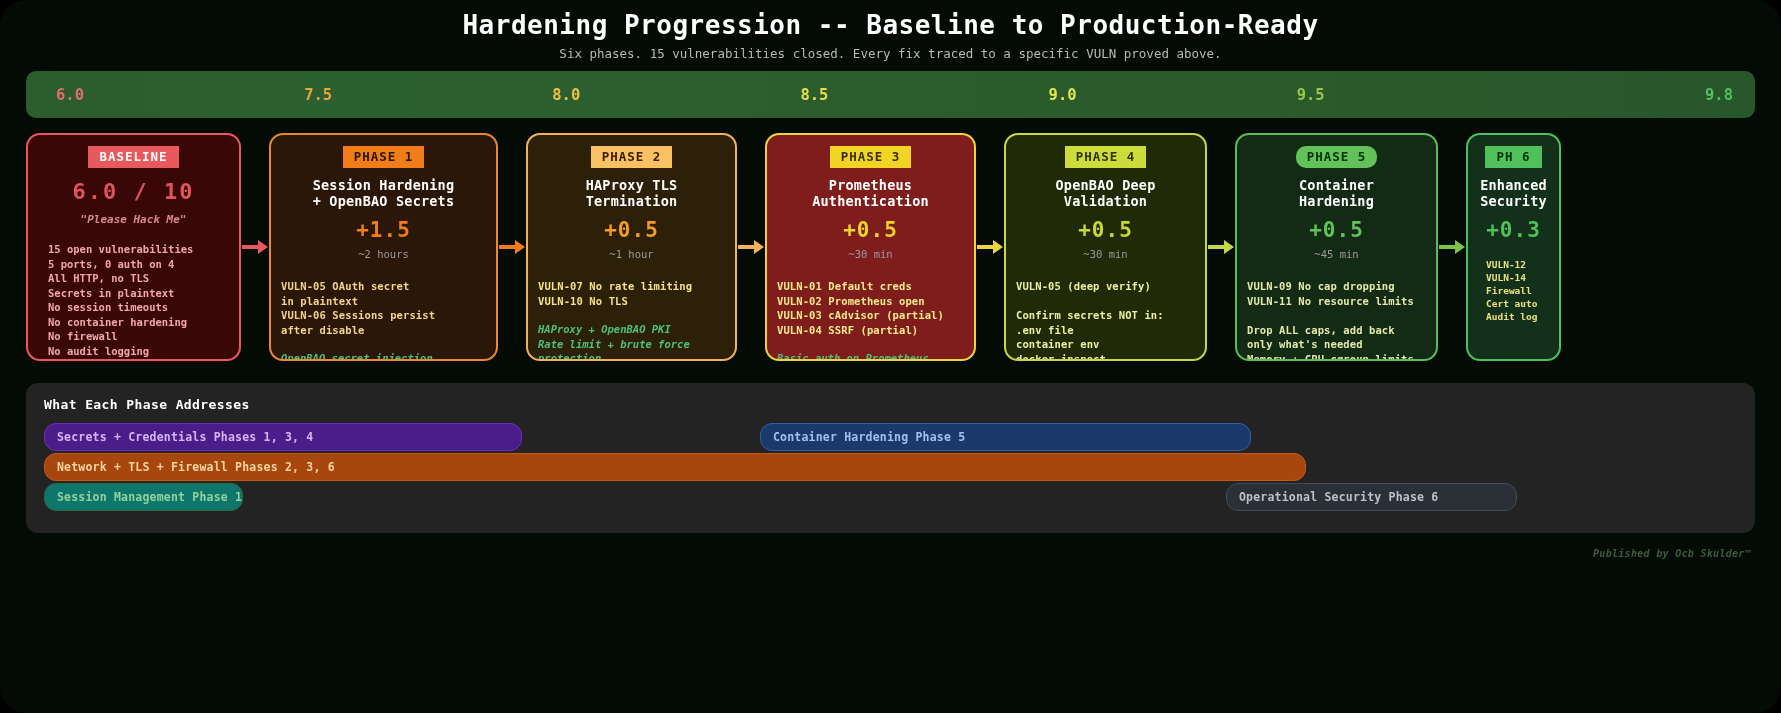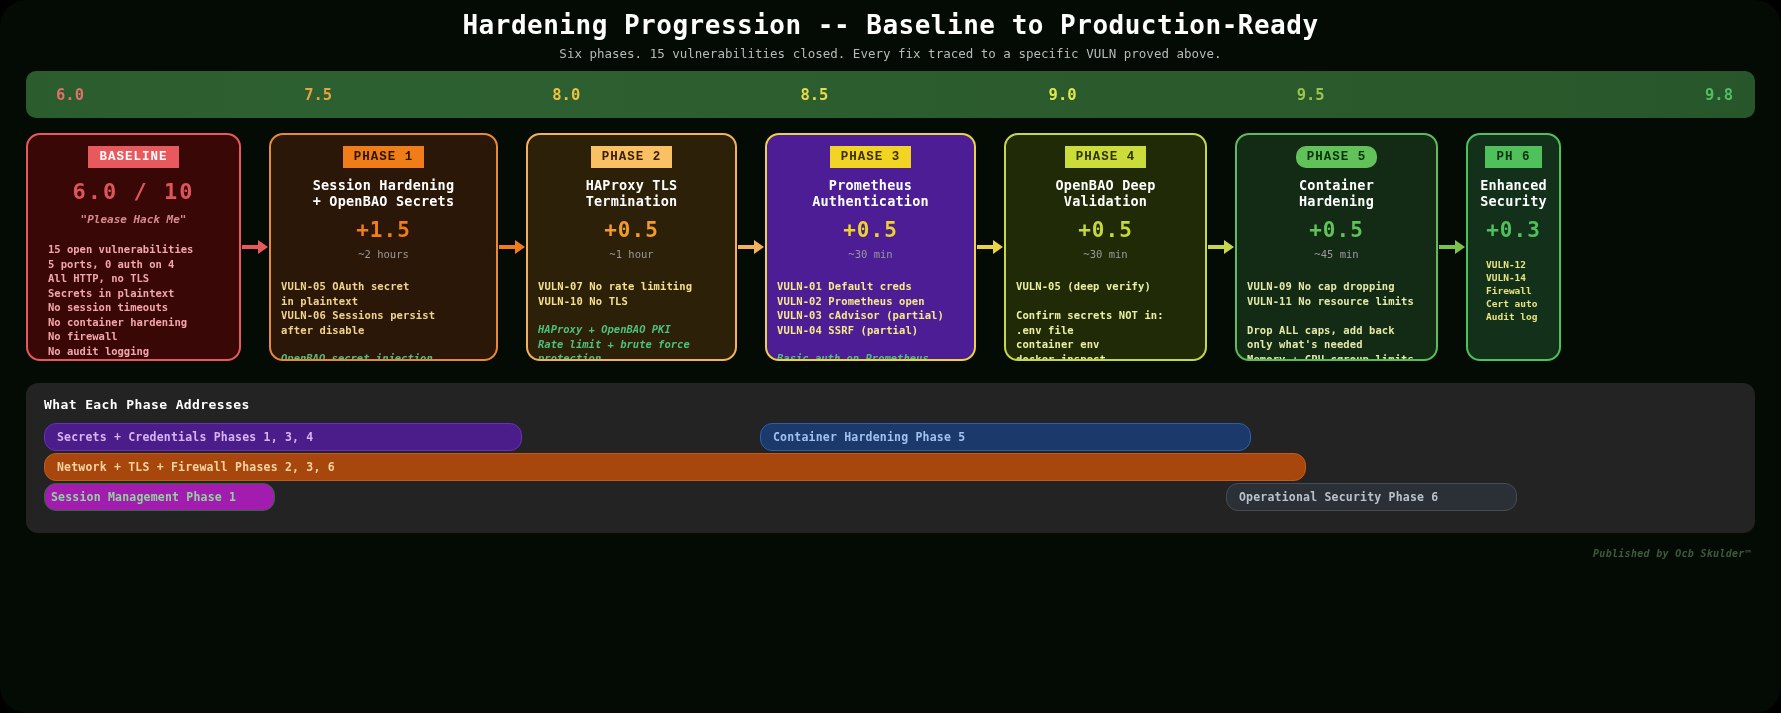--- a/index.html
+++ b/index.html
@@ -59,21 +59,20 @@
     flex: 0 0 28px;
   }
   .arrow svg { display: block; }
   .badge {
     display: block; margin: 0 auto;
     font-size: 12.5px; font-weight: bold;
     padding: 4px 11px 4px 11px;
     letter-spacing: 1px;
     width: fit-content;
     line-height: 14px;
-    font-family: Liberation Mono, monospace;
   }
   .cardtitle {
     margin-top: 9px; text-align: center; color: #ffffff;
     font-size: 13.5px; font-weight: bold; line-height: 16px;
     letter-spacing: 0.2px;
   }
   .delta {
     margin-top: 9px; text-align: center;
     font-size: 21px; font-weight: bold; letter-spacing: 1px;
   }
@@ -210,21 +209,21 @@
           <div>HAProxy + OpenBAO PKI</div>
           <div>Rate limit + brute force</div>
           <div>protection</div>
         </div>
       </div>
       <div class="arrow">
         <svg width="26" height="16" viewBox="0 0 26 16">
           <path d="M0 6 L16 6 L16 1 L26 8 L16 15 L16 10 L0 10 Z" fill="#f2b25c"></path>
         </svg>
       </div>
-      <div class="card" style="width: 211px; flex: 0 0 211px; border-color: rgb(236, 212, 64); background: #4c1d95;">
+      <div class="card" style="width: 211px; flex: 0 0 211px; border-color: rgb(236, 212, 64); background: #7f1d1d;">
         <div class="badge" style="background: rgb(242, 212, 37); color: rgb(58, 48, 0);">PHASE 3</div>
         <div class="cardtitle">
           <div>Prometheus</div>
           <div>Authentication</div>
         </div>
         <div class="delta" style="color: rgb(236, 212, 46);">+0.5</div>
         <div class="dur">~30 min</div>
         <div class="vulns" style="color: rgb(244, 234, 138);">
           <div>VULN-01 Default creds</div>
           <div>VULN-02 Prometheus open</div>
@@ -305,20 +304,20 @@
     <div class="panel-h">What Each Phase Addresses</div>
     <div id="bars">
         <div class="barrow">
           <div class="bar" style="left: 0px; width: 478px; background: rgb(74, 29, 138); color: rgb(214, 181, 240); border: 1px solid rgb(107, 47, 189);">Secrets + Credentials Phases 1, 3, 4</div>
           <div class="bar" style="left: 716px; width: 491px; background: rgb(27, 58, 107); color: rgb(159, 194, 238); border: 1px solid rgb(45, 95, 168);">Container Hardening Phase 5</div>
         </div>
         <div class="barrow">
           <div class="bar" style="left: 0px; width: 1262px; background: rgb(168, 71, 13); color: rgb(246, 212, 160); border: 1px solid rgb(196, 90, 21);">Network + TLS + Firewall Phases 2, 3, 6</div>
         </div>
         <div class="barrow">
-          <div class="bar" style="left: 0px; width: 231px; background: #a21caf; color: rgb(143, 212, 154); border: 1px solid rgb(45, 107, 54); padding-left: 6px;">Session Management Phase 1</div>
+          <div class="bar" style="left: 0px; width: 199px; background: #0f766e; color: rgb(143, 212, 154); border: 1px solid rgb(45, 107, 54);">Session Management Phase 1</div>
           <div class="bar" style="left: 1182px; width: 291px; background: rgb(43, 48, 54); color: rgb(185, 194, 204); border: 1px solid rgb(69, 76, 85);">Operational Security Phase 6</div>
         </div>
       </div>
   </div>
 
   <div class="footer">Published by Ocb Skulder™</div>
 </div>
 
 </body></html>

